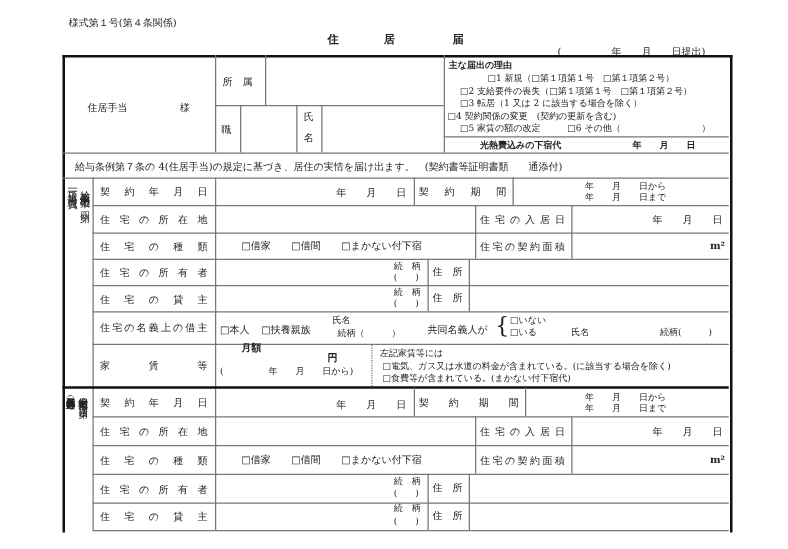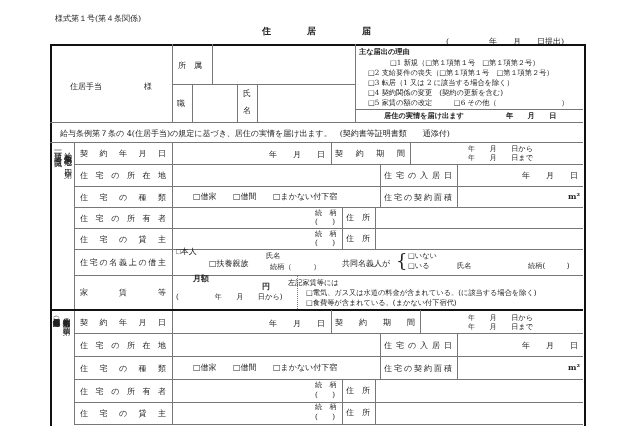--- a/index.html
+++ b/index.html
@@ -45,23 +45,23 @@
 <div class="abs t8" style="left:177px;top:98px;">職</div>
 <div class="abs" style="left:193px;top:85px;width:43px;height:36px;"></div>
 <div class="abs t8" style="left:243px;top:88px;">氏</div>
 <div class="abs t8" style="left:243px;top:105px;">名</div>
 <div class="abs" style="left:258px;top:85px;width:96px;height:36px;"></div>
 
 <div class="abs t7 b" style="left:359px;top:47px;">主な届出の理由</div>
 <div class="abs t7" style="left:368px;top:58px;padding-left:22px;">□1 新規（□第１項第１号　□第１項第２号）</div>
 <div class="abs t7" style="left:368px;top:68px;">□2 支給要件の喪失（□第１項第１号　□第１項第２号）</div>
 <div class="abs t7" style="left:368px;top:78px;">□3 転居（1 又は 2 に該当する場合を除く）</div>
-<div class="abs t7" style="left:368px;top:88px;">□4 契約関係の変更　(契約の更新を含む)</div>
+<div class="abs t7" style="left:358px;top:88px;">□4 契約関係の変更　(契約の更新を含む)</div>
 <div class="abs t7" style="left:368px;top:98px;">□5 家賃の額の改定　　　□6 その他（　　　　　　　　　）</div>
-<div class="abs t7 b" style="left:384px;top:111px;">居住の実情を届け出ます</div>
+<div class="abs t7 b" style="left:384px;top:111px;">光熱費込みの下宿代</div>
 <div class="abs t7 b" style="left:506px;top:111px;">年　　月　　日</div>
 
 <div class="abs t8" style="left:60px;top:128px;">給与条例第７条の 4(住居手当)の規定に基づき、居住の実情を届け出ます。　(契約書等証明書類　　通添付)</div>
 <div class="hl" style="left:50px;top:142px;width:533px;"></div>
 
 <div class="vl" style="left:74px;top:142px;height:282px;"></div>
 <div class="vl" style="left:172px;top:142px;height:282px;"></div>
 <div class="hl" style="left:74px;top:164px;width:509px;"></div>
 <div class="hl" style="left:74px;top:186px;width:509px;"></div>
 <div class="hl" style="left:74px;top:207px;width:509px;"></div>
@@ -165,42 +165,42 @@
   <span>住</span>
     <span>宅</span>
     <span>の</span>
     <span>名</span>
     <span>義</span>
     <span>上</span>
     <span>の</span>
     <span>借</span>
     <span>主</span>
 </div>
-<div class="abs t8" style="left:176px;top:246px;font-family:Liberation Mono, monospace;">□本人</div>
+<div class="abs t8" style="left:176px;top:258px;">□本人</div>
 <div class="abs t8" style="left:209px;top:258px;">□扶養親族</div>
 <div class="abs t7" style="left:266px;top:251px;">氏名</div>
 <div class="abs t7" style="left:270px;top:262px;">続柄（　　　）</div>
 <div class="abs t8" style="left:342px;top:258px;text-align:right;">共同名義人が</div>
 <div class="abs" style="left:396px;top:250px;font-size:18px;line-height:22px;">{</div>
 <div class="abs t7" style="left:408px;top:251px;">□いない</div>
 <div class="abs t7" style="left:408px;top:261px;">□いる</div>
 <div class="abs t7" style="left:457px;top:261px;">氏名</div>
 <div class="abs t7" style="left:528px;top:261px;">続柄(　　　)</div>
 
 <div class="lbl t8" style="left:80px;top:276px;width:86px;height:33px;">
   <span>家</span>
     <span>賃</span>
     <span>等</span>
 </div>
 <div class="abs t8 b" style="left:193px;top:273px;">月額</div>
 <div class="abs t8 b" style="left:262px;top:281px;">円</div>
 <div class="abs" style="left:205px;top:278px;width:55px;height:12px;"></div>
 <div class="abs t7" style="left:176px;top:292px;">(　　　　　年　　月　　日から)</div>
 <div class="dot" style="left:297px;top:276px;height:33px;"></div>
-<div class="abs t7" style="left:288px;top:278px;text-align:right;">左記家賃等には</div>
+<div class="abs t7" style="left:304px;top:278px;text-align:right;">左記家賃等には</div>
 <div class="abs t7" style="left:306px;top:288px;">□電気、ガス又は水道の料金が含まれている。(に該当する場合を除く)</div>
 <div class="abs t7" style="left:306px;top:298px;">□食費等が含まれている。(まかない付下宿代)</div>
 
 <div class="hl" style="left:74px;top:333px;width:509px;"></div>
 <div class="hl" style="left:74px;top:356px;width:509px;"></div>
 <div class="hl" style="left:74px;top:379px;width:509px;"></div>
 <div class="hl" style="left:74px;top:402px;width:509px;"></div>
 <div class="hl" style="left:74px;top:424px;width:509px;"></div>
 
 <div class="vt" style="left:62px;top:313px;font-size:7.5px;line-height:9px;letter-spacing:0;">給与条例第七条の四第一項</div>

